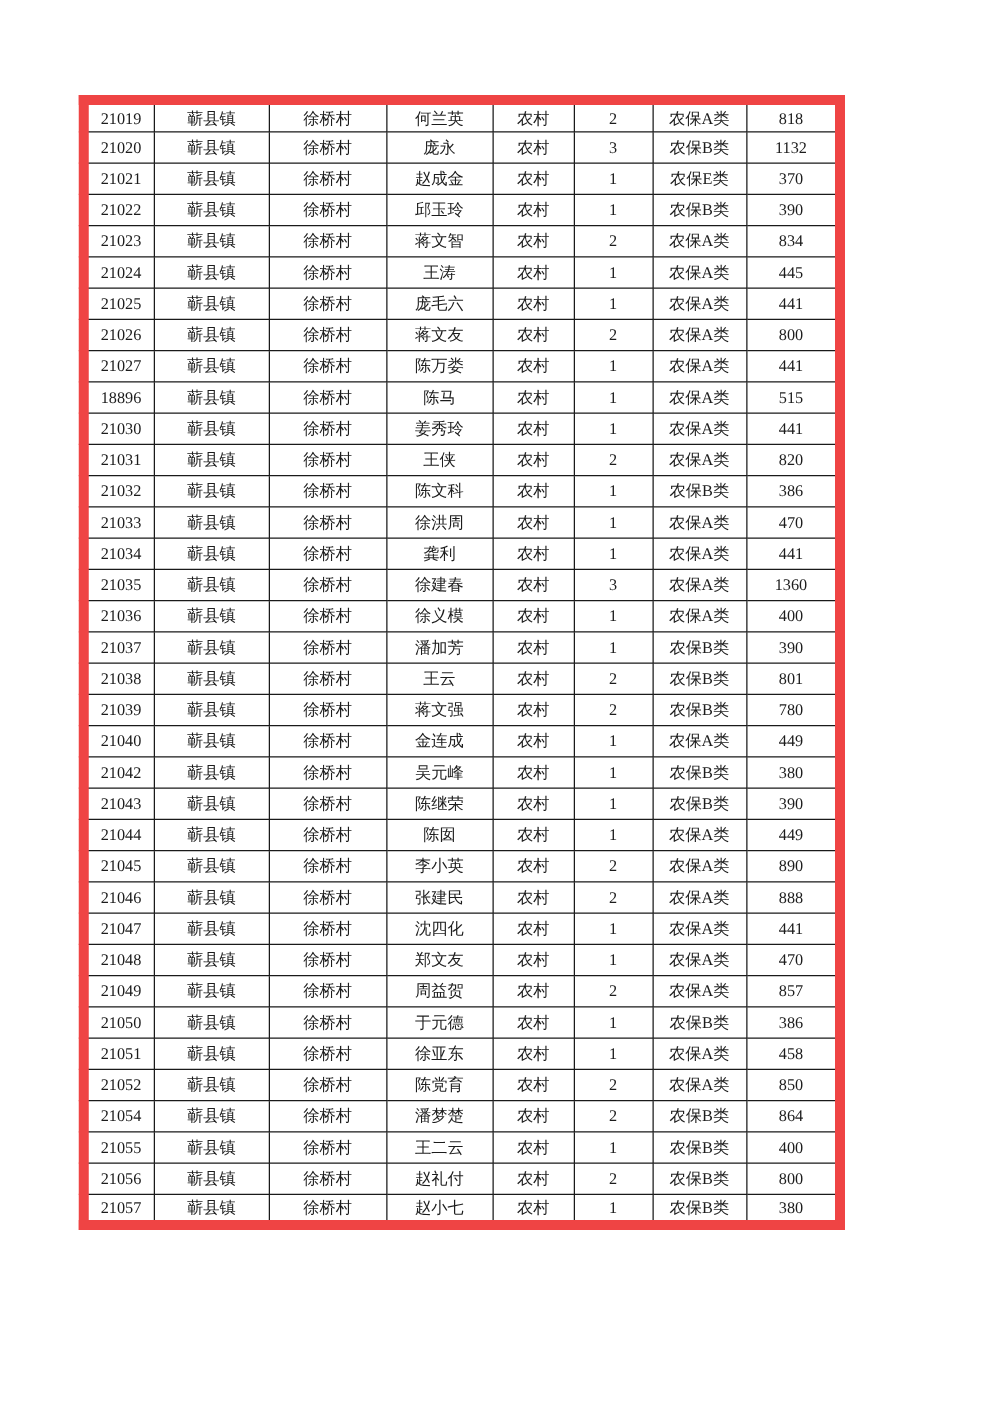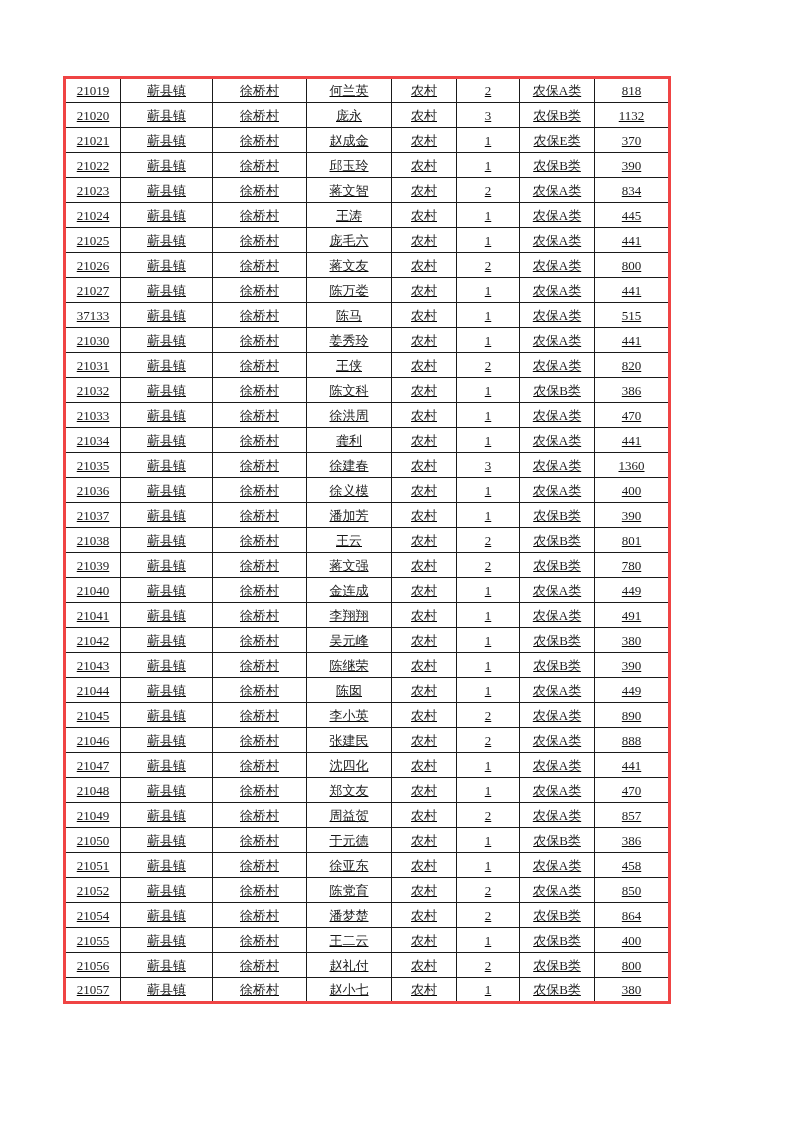--- a/index.html
+++ b/index.html
@@ -16,22 +16,21 @@
     background: #ffffff;
     overflow: hidden;
   }
   table.data-table {
     position: absolute;
     left: 63px;
     top: 76px;
     width: 605px;
     border-collapse: collapse;
     table-layout: fixed;
-    border: 3px solid #ef4444;
-    text-decoration: underline;
+    border: 8px solid #ef4444;
   }
   table.data-table td {
     border: 1.5px solid #1a1a1a;
     height: 25px;
     padding: 0 2px;
     text-align: center;
     vertical-align: middle;
     font-size: 13px;
     color: #1c1c1c;
     white-space: nowrap;
@@ -147,21 +146,21 @@
           <td>21027</td>
           <td>蕲县镇</td>
           <td>徐桥村</td>
           <td>陈万娄</td>
           <td>农村</td>
           <td>1</td>
           <td>农保A类</td>
           <td>441</td>
         </tr>
         <tr>
-          <td>37133</td>
+          <td>18896</td>
           <td>蕲县镇</td>
           <td>徐桥村</td>
           <td>陈马</td>
           <td>农村</td>
           <td>1</td>
           <td>农保A类</td>
           <td>515</td>
         </tr>
         <tr>
           <td>21030</td>
@@ -265,30 +264,20 @@
         </tr>
         <tr>
           <td>21040</td>
           <td>蕲县镇</td>
           <td>徐桥村</td>
           <td>金连成</td>
           <td>农村</td>
           <td>1</td>
           <td>农保A类</td>
           <td>449</td>
-        </tr>
-        <tr>
-          <td>21041</td>
-          <td>蕲县镇</td>
-          <td>徐桥村</td>
-          <td>李翔翔</td>
-          <td>农村</td>
-          <td>1</td>
-          <td>农保A类</td>
-          <td>491</td>
         </tr>
         <tr>
           <td>21042</td>
           <td>蕲县镇</td>
           <td>徐桥村</td>
           <td>吴元峰</td>
           <td>农村</td>
           <td>1</td>
           <td>农保B类</td>
           <td>380</td>

